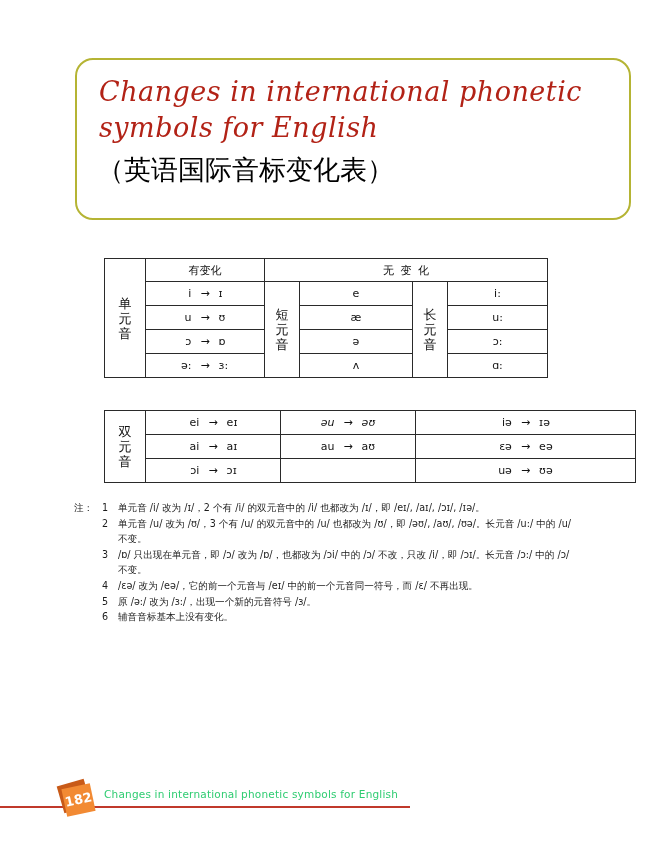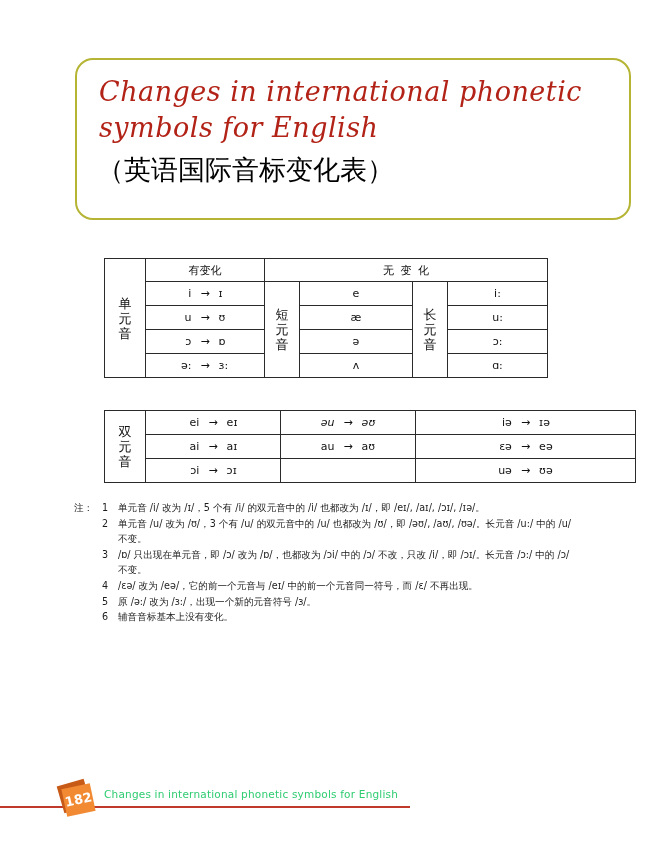--- a/index.html
+++ b/index.html
@@ -294,21 +294,21 @@
     </td>
   </tr>
 </tbody>
   </table>
 
 <div class="notes">
   <div class="notes-label">注：</div>
 
   <div class="note-row">
     <span class="note-num">1</span>
-    <span class="note-text">单元音 /i/ 改为 /ɪ/，5 个有 /i/ 的双元音中的 /i/ 也都改为 /ɪ/，即 /eɪ/, /aɪ/, /ɔɪ/, /ɪə/。</span>
+    <span class="note-text">单元音 /i/ 改为 /ɪ/，2 个有 /i/ 的双元音中的 /i/ 也都改为 /ɪ/，即 /eɪ/, /aɪ/, /ɔɪ/, /ɪə/。</span>
   </div>
   <div class="note-row">
     <span class="note-num">2</span>
     <span class="note-text">单元音 /u/ 改为 /ʊ/，3 个有 /u/ 的双元音中的 /u/ 也都改为 /ʊ/，即 /əʊ/, /aʊ/, /ʊə/。长元音 /u:/ 中的 /u/ 不变。</span>
   </div>
   <div class="note-row">
     <span class="note-num">3</span>
     <span class="note-text">/ɒ/ 只出现在单元音，即 /ɔ/ 改为 /ɒ/，也都改为 /ɔi/ 中的 /ɔ/ 不改，只改 /i/，即 /ɔɪ/。长元音 /ɔ:/ 中的 /ɔ/ 不变。</span>
   </div>
   <div class="note-row">

